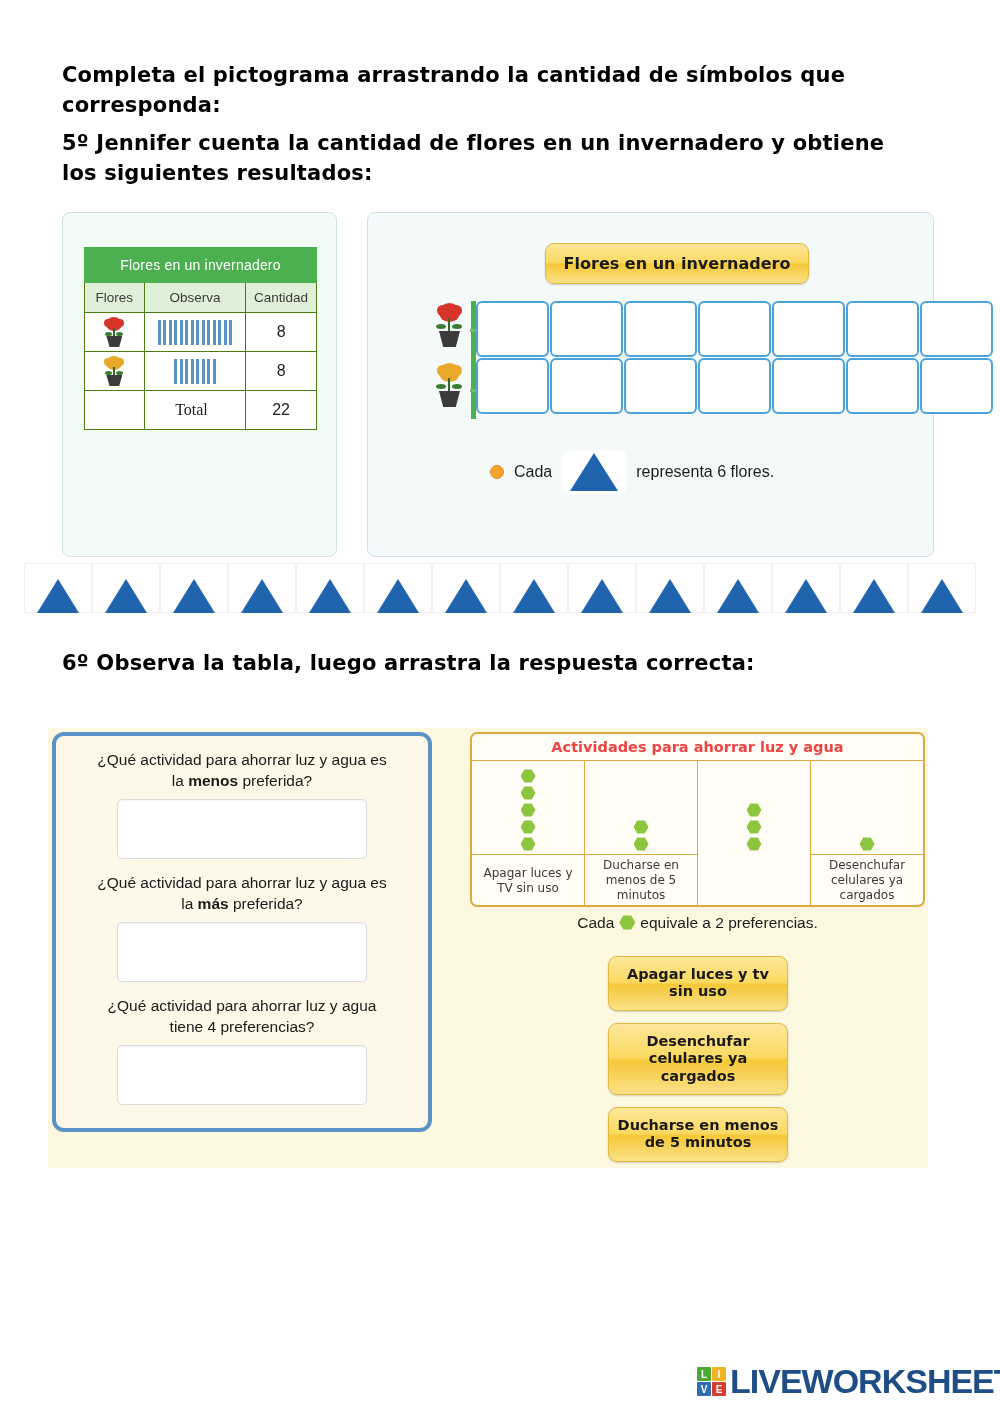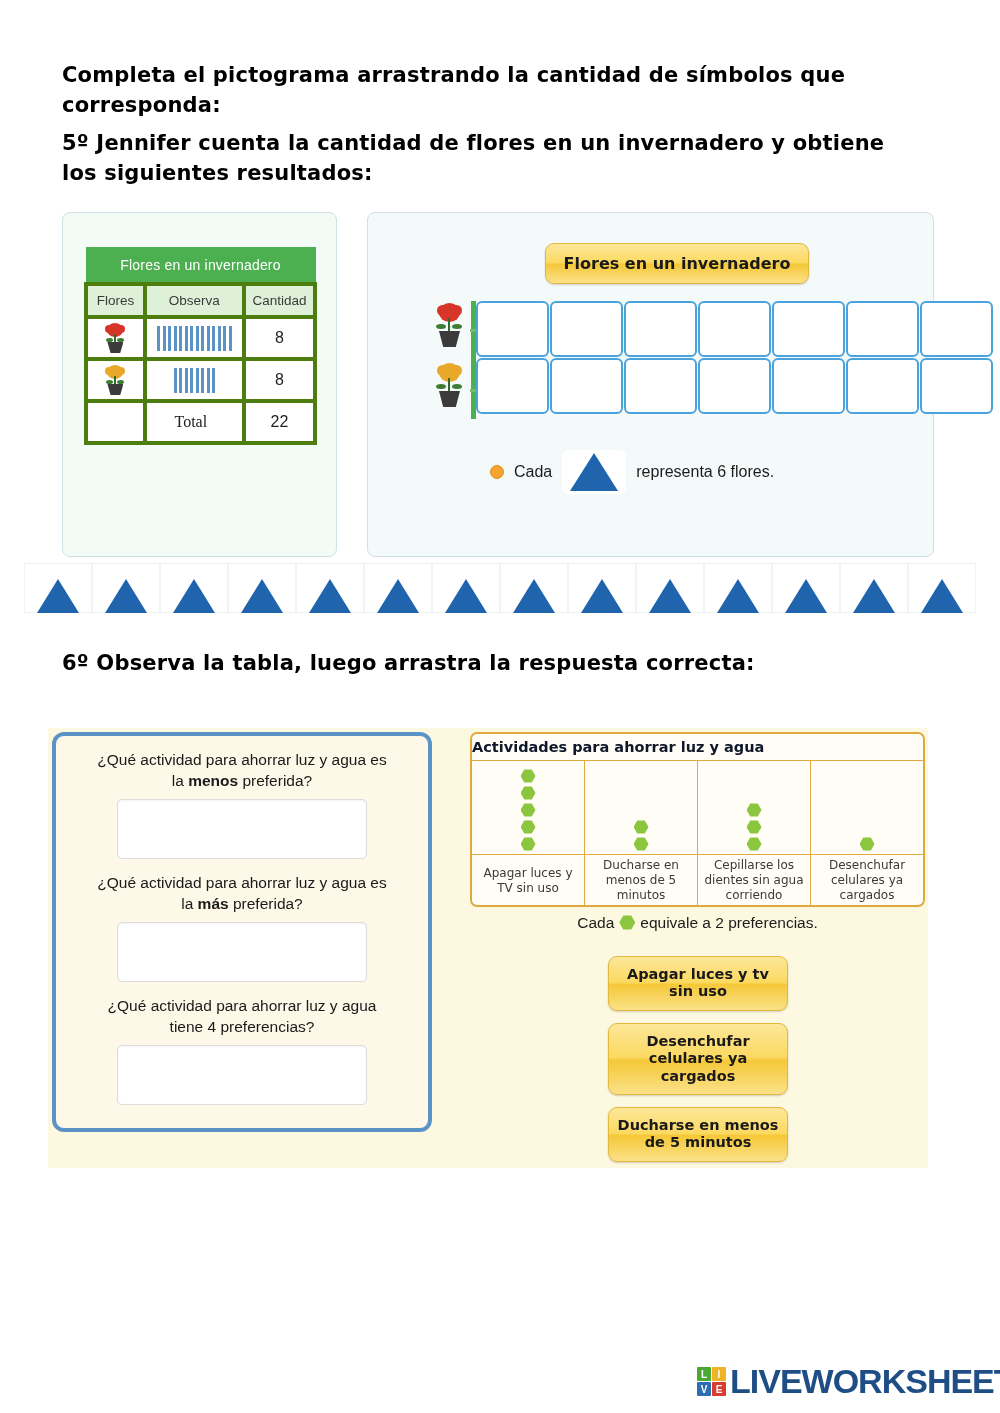--- a/index.html
+++ b/index.html
@@ -45,21 +45,21 @@
 
   
   table.flores {
     position: absolute;
     left: 21px; top: 34px;
     width: 233px;
     border-collapse: collapse;
     font-size: 13.5px;
   }
   table.flores th, table.flores td {
-    border: 4px solid #4d7c0f;
+    border: 1px solid #4d7c0f;
     text-align: center;
     vertical-align: middle;
     background: #ffffff;
   }
   table.flores th.title {
     background: #4caf50;
     color: #ffffff;
     font-weight: 500;
     font-size: 14px;
     padding: 9px 4px;
@@ -199,22 +199,22 @@
   #chart {
     position: absolute; left: 422px; top: 4px;
     width: 455px; height: 175px;
     border: 2px solid #e0a93f;
     border-radius: 7px;
     background: #fffdf6;
     box-sizing: border-box;
     overflow: hidden;
   }
   #chart-title {
-    height: 26px; line-height: 26px; 
-    font-size: 14.5px; font-weight: 600; color: #0f172a;
+    height: 26px; line-height: 26px; text-align: center;
+    font-size: 14.5px; font-weight: 600; color: #ef4444;
     border-bottom: 1px solid #e0a93f;
     font-family: "DejaVu Sans", sans-serif;
   }
   #chart-cols { display: flex; height: 145px; }
   .chart-col { flex: 1; border-right: 1px solid #e0a93f; display: flex; flex-direction: column; box-sizing: border-box; }
   .chart-col:last-child { border-right: none; }
   .col-dots { height: 90px; display:flex; flex-direction: column-reverse; align-items:center; justify-content:flex-start; gap: 3px; padding-bottom: 3px; }
   .hexdot {
     width: 15px; height: 14px; background: #8cc63e;
     clip-path: polygon(25% 4%,75% 4%,100% 50%,75% 96%,25% 96%,0 50%);
@@ -456,21 +456,20 @@
             <span class="hexdot" style="background: rgb(140, 198, 62);"></span>
           </div>
           <div class="col-label">Ducharse en menos de 5 minutos</div>
         </div>
         <div class="chart-col">
           <div class="col-dots">
             <span class="hexdot" style="background: rgb(140, 198, 62);"></span>
             <span class="hexdot" style="background: rgb(140, 198, 62);"></span>
             <span class="hexdot" style="background: rgb(140, 198, 62);"></span>
           </div>
-          <div class="col-label">Cepillarse los dientes sin agua corriendo</div>
         </div>
         <div class="chart-col">
           <div class="col-dots">
             <span class="hexdot" style="background: rgb(140, 198, 62);"></span>
           </div>
           <div class="col-label">Desenchufar celulares ya cargados</div>
         </div>
       </div>
   </div>
 

